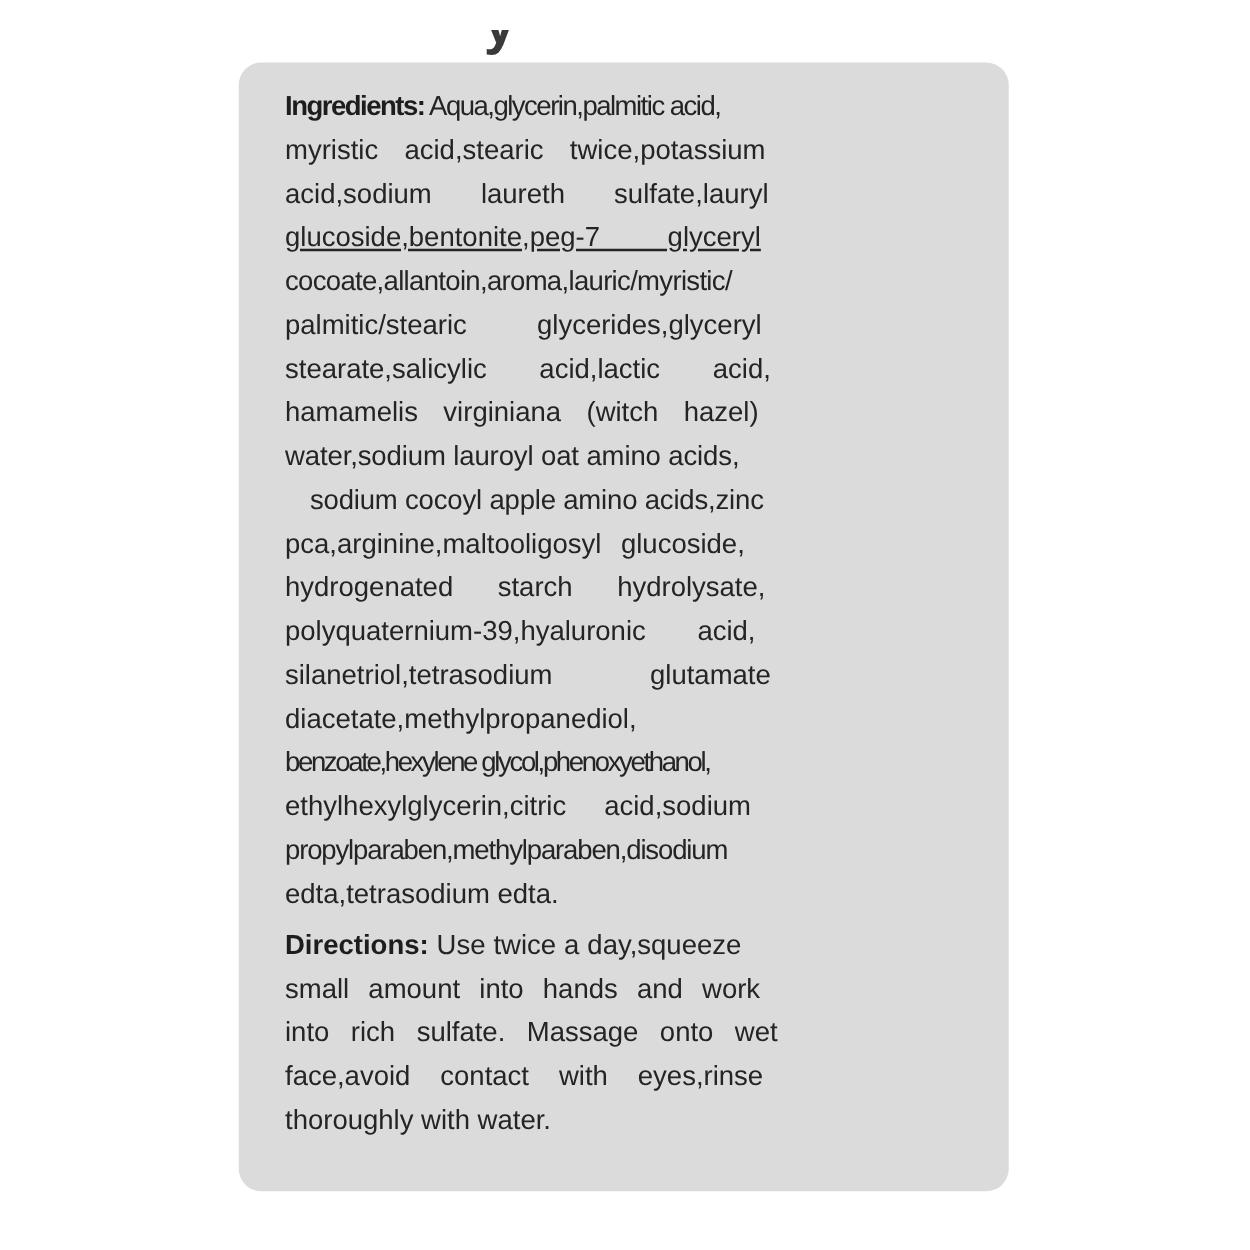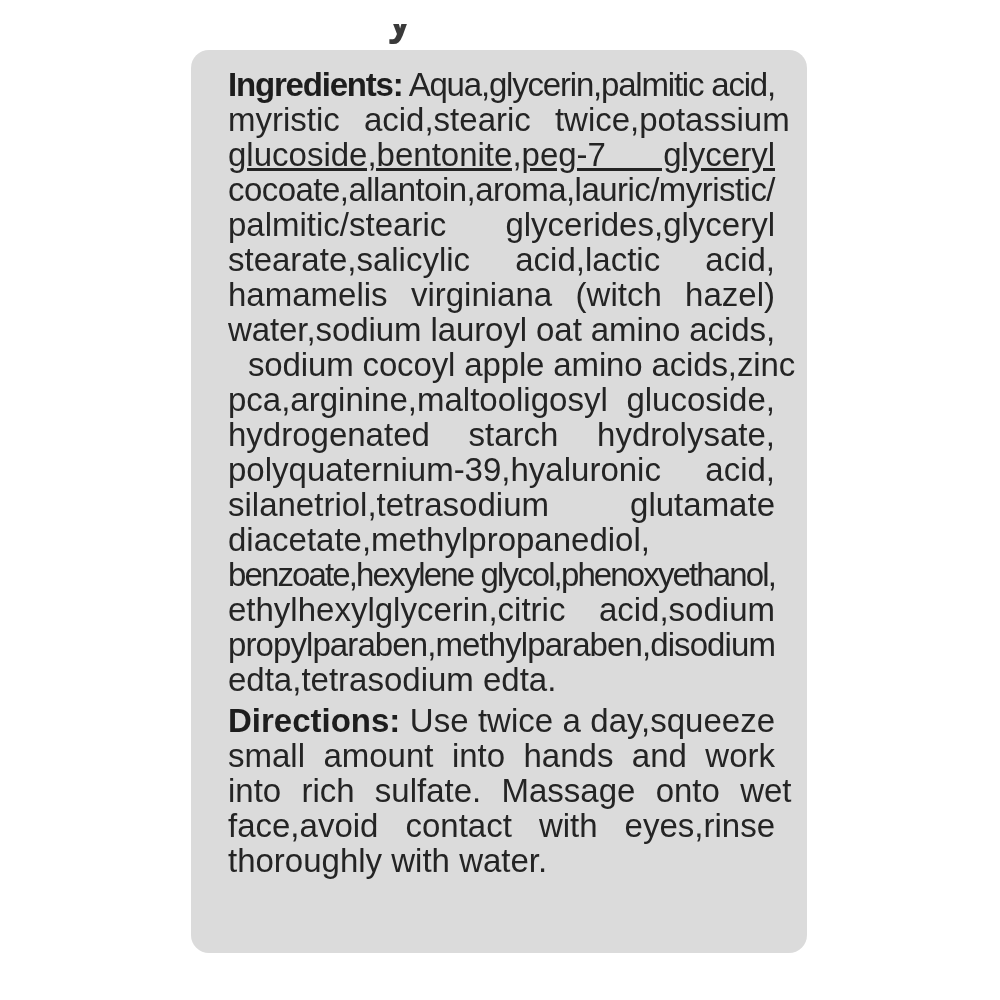--- a/index.html
+++ b/index.html
@@ -30,21 +30,21 @@
     border-radius: 18px;
     box-sizing: border-box;
     padding: 17px 32px 0 37px;
     color: #242424;
     overflow: hidden;
   }
   .para { margin: 0; }
   .para.directions { margin-top: 6px; }
   .line {
     display: block;
-    font-size: 33px;
+    font-size: 22px;
     line-height: 35px;
     height: 35px;
     white-space: nowrap;
     color: #242424;
   }
   .hd { font-weight: bold; color: #1d1d1d; }
 </style>
 </head>
 <body>
 
@@ -55,20 +55,21 @@
   </div>
 
   <div class="panel">
 
     <div class="para">
       <div class="line j">
         <span class="t" style="letter-spacing: -1.19665px;"><b class="hd">Ingredients:</b><span> Aqua,glycerin,palmitic acid,</span></span>
       </div>
       <div>
           <div class="line j"><span class="t" style="word-spacing: 14.9219px;">myristic acid,stearic twice,potassium</span></div>
+          <div class="line j"><span class="t" style="word-spacing: 33.2031px;">acid,sodium laureth sulfate,lauryl</span></div>
           <div class="line j"><span class="t" style="word-spacing: 48.0156px; text-decoration: underline;">glucoside,bentonite,peg-7 glyceryl</span></div>
           <div class="line j"><span class="t" style="letter-spacing: -0.539062px;">cocoate,allantoin,aroma,lauric/myristic/</span></div>
           <div class="line j"><span class="t" style="word-spacing: 50.0156px;">palmitic/stearic glycerides,glyceryl</span></div>
           <div class="line j"><span class="t" style="word-spacing: 35.9844px;">stearate,salicylic acid,lactic acid,</span></div>
           <div class="line j"><span class="t" style="word-spacing: 14.2083px;">hamamelis virginiana (witch hazel)</span></div>
           <div class="line j"><span class="t" style="letter-spacing: -0.0886824px;">water,sodium lauroyl oat amino acids,</span></div>
           <div class="line j"><span class="t" style="letter-spacing: -0.141927px; margin-left: 20px;">sodium cocoyl apple amino acids,zinc</span></div>
           <div class="line j"><span class="t" style="word-spacing: 9.51562px;">pca,arginine,maltooligosyl glucoside,</span></div>
           <div class="line j"><span class="t" style="word-spacing: 29.5156px;">hydrogenated starch hydrolysate,</span></div>
           <div class="line j"><span class="t" style="word-spacing: 35.2031px;">polyquaternium-39,hyaluronic acid,</span></div>

